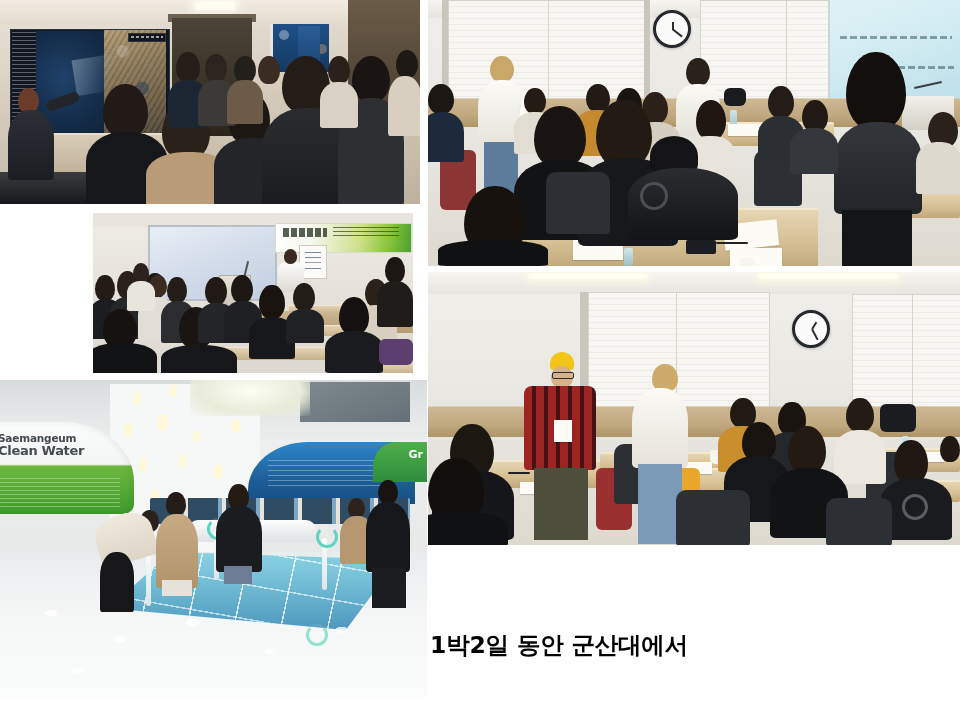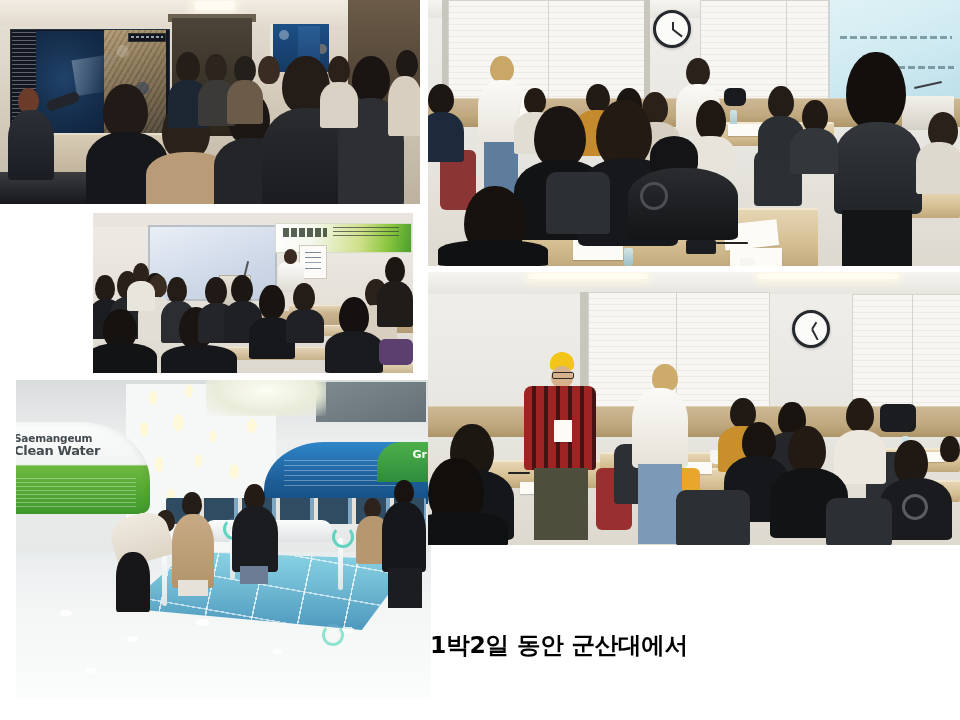--- a/index.html
+++ b/index.html
@@ -181,21 +181,21 @@
     content:""; position:absolute; left:5px; top:6px; width:16px; height:1px;
     background:#7a8a9c;
     box-shadow:0 5px 0 #7a8a9c, 0 10px 0 #99a5b3, 0 16px 0 #7a8a9c;
   }
   .p2-desk {
     position:absolute; background: linear-gradient(180deg,#e3d3b4,#c6b18a);
     border-top:1px solid #f0e6d2;
   }
 
   
-  #photo-saemangeum-hall { left: 16px; top: 380px; width: 415px; height: 317px; }
+  #photo-saemangeum-hall { left: 0px; top: 380px; width: 415px; height: 317px; padding-left: 12px; }
   #photo-saemangeum-hall .wall { background: linear-gradient(180deg,#f2f3f3 0%,#e8eaea 48%,#dfe1e1 100%); }
   .p3-ceiling {
     left:0; top:0; width:100%; height:60px;
     background: linear-gradient(180deg,#d9dcdd,#eceeee);
   }
   .p3-proj {
     left:190px; top:0px; width:120px; height:36px;
     background: radial-gradient(ellipse at 50% 30%, #fdfdf4 0%, #e9ecd9 60%, rgba(230,235,220,0) 100%);
   }
   .p3-proj2 {

